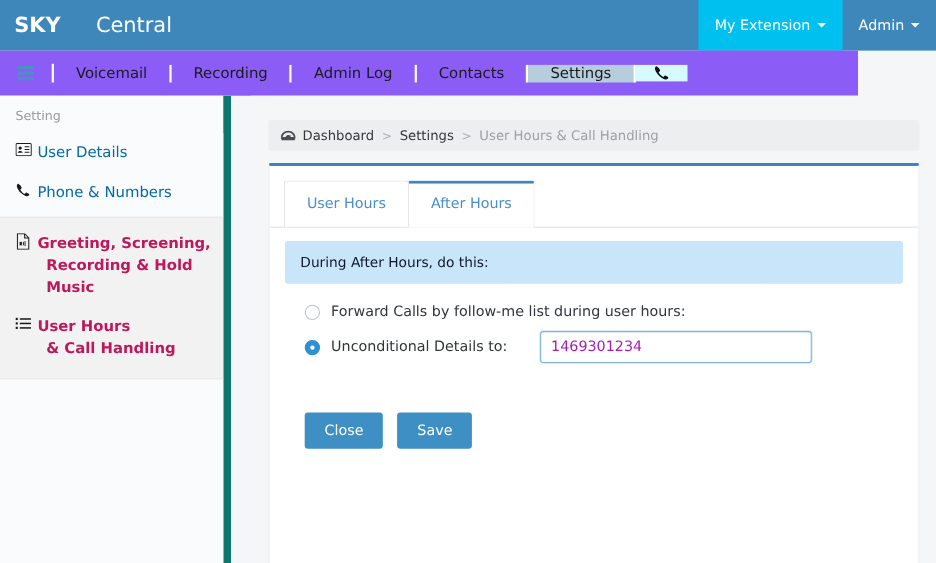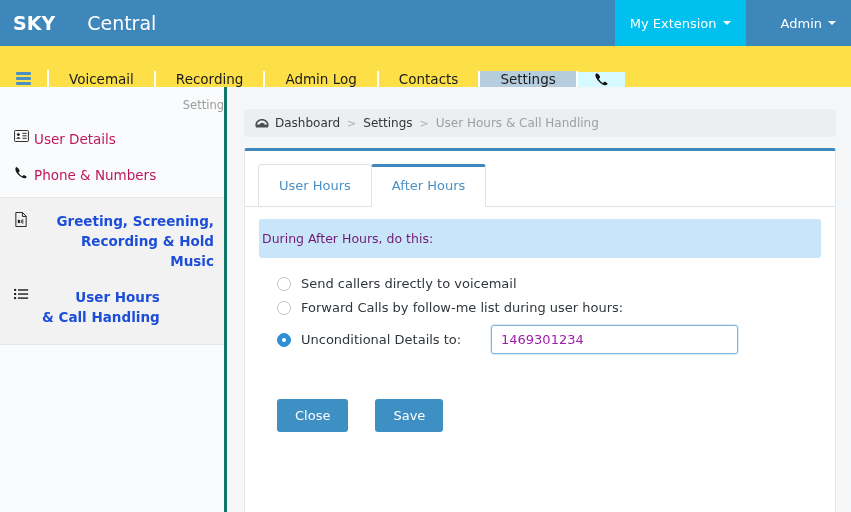--- a/index.html
+++ b/index.html
@@ -45,43 +45,42 @@
   .brand .b-light { font-weight: normal; margin-left: 32px; }
   .header-spacer { flex: 1 1 auto; }
   .hdr-item {
     display: flex;
     align-items: center;
     padding: 0 15px;
     color: #ffffff;
     font-size: 13px;
     white-space: nowrap;
     cursor: pointer;
-    margin-left: 20px;
   }
   .hdr-item.highlight {
     background: #00c0ef;
   }
   .caret-down {
     display: inline-block;
     width: 0; height: 0;
     margin-left: 6px;
     border-left: 4px solid transparent;
     border-right: 4px solid transparent;
     border-top: 4px solid #ffffff;
   }
 
   
   .navbar {
     position: absolute;
     left: 0; top: 46px;
-    width: 851px;
+    width: 780px;
     height: 41px;
-    background: #fde047;
-    display: flex;
-    align-items: flex-end;
+    background: #8b5cf6;
+    display: flex;
+    align-items: center;
     box-sizing: border-box;
   }
   .nav-cell {
     display: flex;
     align-items: center;
     justify-content: center;
     padding: 0 20px;
     font-size: 13.5px;
     color: #1b1b1b;
     border-right: 2px solid #ffffff;
@@ -115,26 +114,25 @@
   .phone-glyph {
     font-size: 15px;
     color: #111;
     line-height: 1;
   }
 
   
   .sidebar {
     position: absolute;
     left: 0; top: 87px;
-    width: 227px;
+    width: 210px;
     height: 425px;
     background: #fafbfc;
-    border-right: 3px solid #0f766e;
-    box-sizing: border-box;
-    text-align: right;
+    border-right: 7px solid #0f766e;
+    box-sizing: border-box;
   }
   .side-label {
     padding: 11px 0 9px 14px;
     font-size: 11.5px;
     color: #9b9b9b;
   }
   .side-group-a {
     background: #fafbfc;
     padding-bottom: 4px;
   }
@@ -157,24 +155,24 @@
     text-align: left;
     font-size: 13px;
     line-height: 16px;
     color: #1a1a1a;
     margin-top: 1px;
   }
   .side-item .s-text {
     font-size: 13.5px;
     line-height: 20px;
     font-weight: bold;
-    color: #1d4ed8;
+    color: #be185d;
   }
   .side-item .s-text .l2 { display: block; padding-left: 8px; }
-  .side-item.plain .s-text { font-weight: normal; color: #be185d; }
+  .side-item.plain .s-text { font-weight: normal; color: #0369a1; }
   .side-item.weightish .s-text { font-weight: bold; }
   .sidebar-blank {
     background: #fafbfc;
     height: 170px;
   }
   .svgicon { display: block; }
 
   
   .content {
     position: absolute;
@@ -264,23 +262,23 @@
     z-index: 2;
     margin-bottom: -1px;
     border-bottom: 1px solid #fff;
   }
 
   .panel-body {
     padding: 12px 14px 0 14px;
   }
   .notice {
     background: #c8e5fa;
-    color: #701a75;
+    color: #0f172a;
     font-size: 12.5px;
-    padding: 12px 3px;
+    padding: 12px 14px;
     border-radius: 3px;
   }
 
   .options {
     padding: 18px 0 0 18px;
   }
   .opt-row {
     display: flex;
     align-items: center;
     margin-bottom: 9px;
@@ -336,21 +334,21 @@
     display: flex;
   }
   .btn {
     background: #3d8fc4;
     color: #fff;
     border: none;
     border-radius: 3px;
     font-size: 13px;
     font-family: "DejaVu Sans", sans-serif;
     padding: 9px 18px;
-    margin-right: 27px;
+    margin-right: 13px;
     cursor: pointer;
   }
 </style>
 </head>
 <body>
 
 <div class="app">
 
   <div class="header">
     <div class="brand">
@@ -491,24 +489,20 @@
         </div>
         <div class="tab active">
           <span>After Hours</span>
         </div>
       </div>
 
       <div class="panel-body">
         <div class="notice">During After Hours, do this:</div>
 
         <div class="options">
-          <div class="opt-row">
-            <span class="radio"></span>
-            <span class="opt-label">Send callers directly to voicemail</span>
-          </div>
 
           <div class="opt-row">
             <span class="radio"></span>
             <span class="opt-label">Forward Calls by follow-me list during user hours:</span>
           </div>
 
           <div class="opt-row with-input">
             <span class="radio checked"></span>
             <span class="opt-label fwd-label">Unconditional Details to:</span>
             <input class="fwd-input" type="text" value="1469301234" style="">

